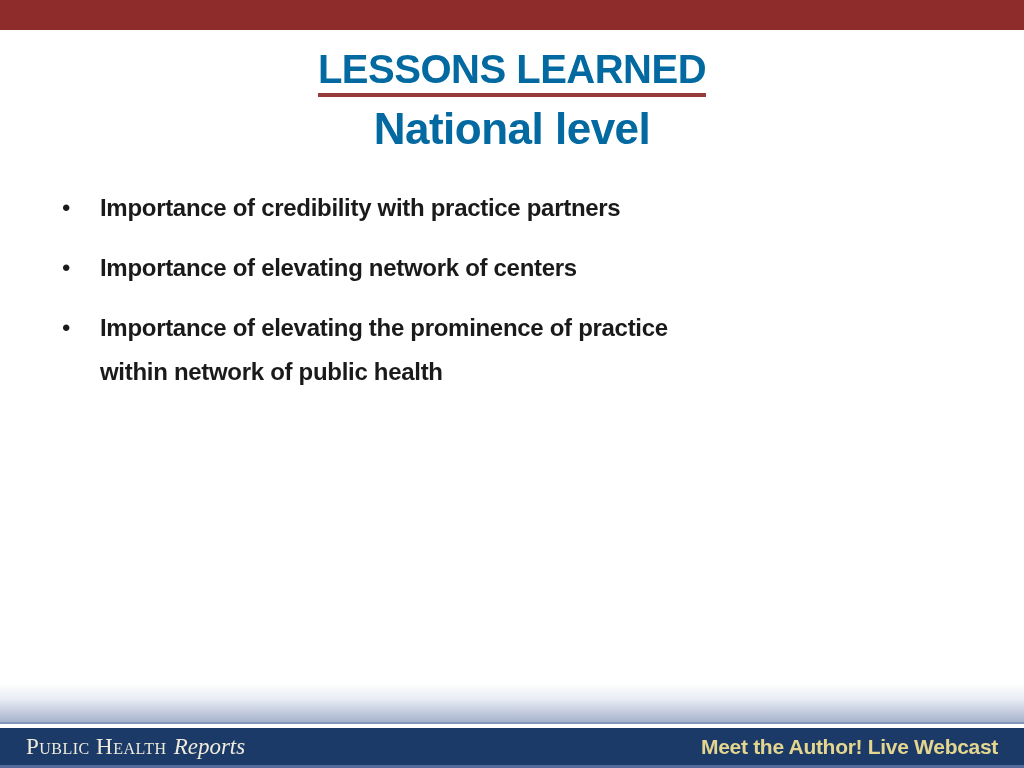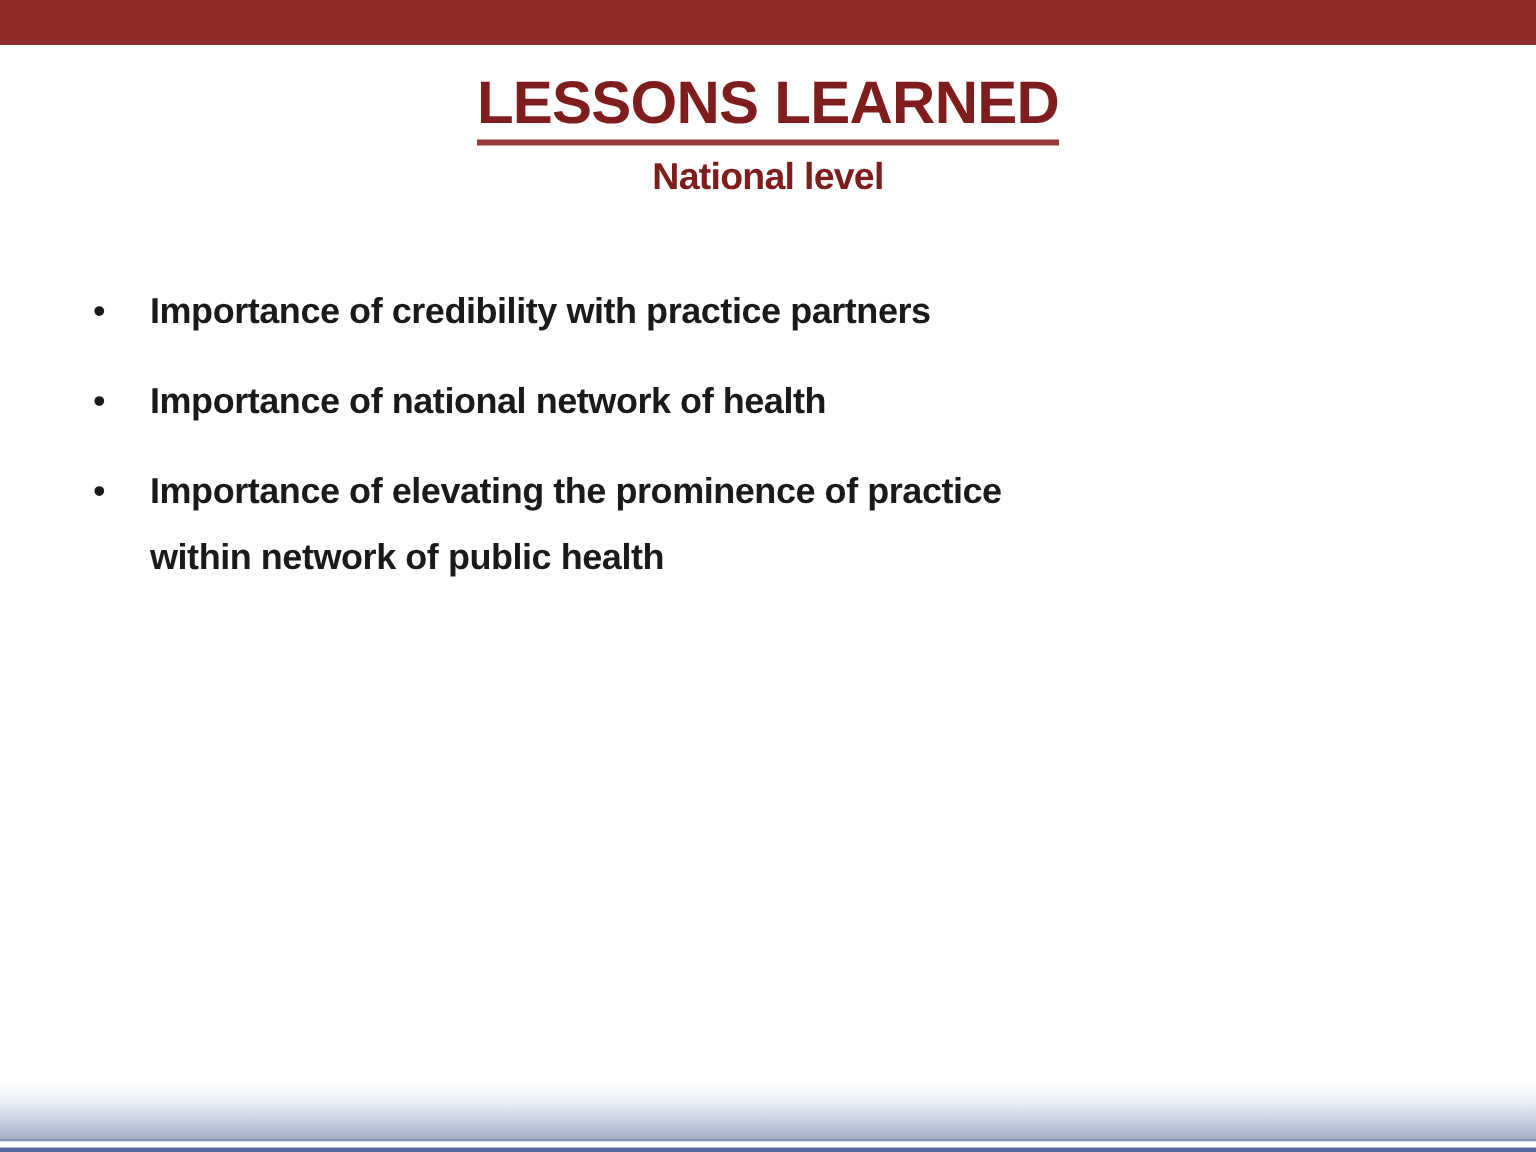--- a/index.html
+++ b/index.html
@@ -22,34 +22,34 @@
     background: #8e2b2b;
   }
 
   
   .title-block {
     position: absolute;
     top: 46px;
     left: 0;
     width: 1024px;
     text-align: center;
-    color: #7f1d1d;
+    color: #0369a1;
   }
   .slide-title {
     display: inline-block;
     font-size: 40px;
     font-weight: 700;
     line-height: 1.15;
     letter-spacing: -0.5px;
     border-bottom: 4px solid #993b39;
     padding-bottom: 1px;
   }
   .slide-subtitle {
     margin-top: 7px;
-    font-size: 25px;
+    font-size: 44px;
     font-weight: 700;
     line-height: 1.15;
     letter-spacing: -0.5px;
   }
 
   
   .bullets {
     position: absolute;
     top: 186px;
     left: 62px;
@@ -135,26 +135,32 @@
   <div class="slide-subtitle">National level</div>
 </div>
 
 <ul class="bullets">
   <li class="bullet-item">
     <span class="bullet-dot">•</span>
     <span class="bullet-text">Importance of credibility with practice partners</span>
   </li>
   <li class="bullet-item">
     <span class="bullet-dot">•</span>
-    <span class="bullet-text">Importance of national network of health</span>
+    <span class="bullet-text">Importance of elevating network of centers</span>
   </li>
   <li class="bullet-item">
     <span class="bullet-dot">•</span>
     <span class="bullet-text">Importance of elevating the prominence of practice
 within network of public health</span>
   </li>
 </ul>
 
 <div class="footer">
   <div class="footer-fade"></div>
   <div class="footer-white-line"></div>
+  <div class="footer-navy">
+    <div class="brand">
+      <span class="brand-smallcaps">Public Health</span><span class="brand-italic">Reports</span>
+    </div>
+    <div class="webcast-label">Meet the Author! Live Webcast</div>
+  </div>
   <div class="footer-bottom-line"></div>
 </div>
 
 </body></html>

